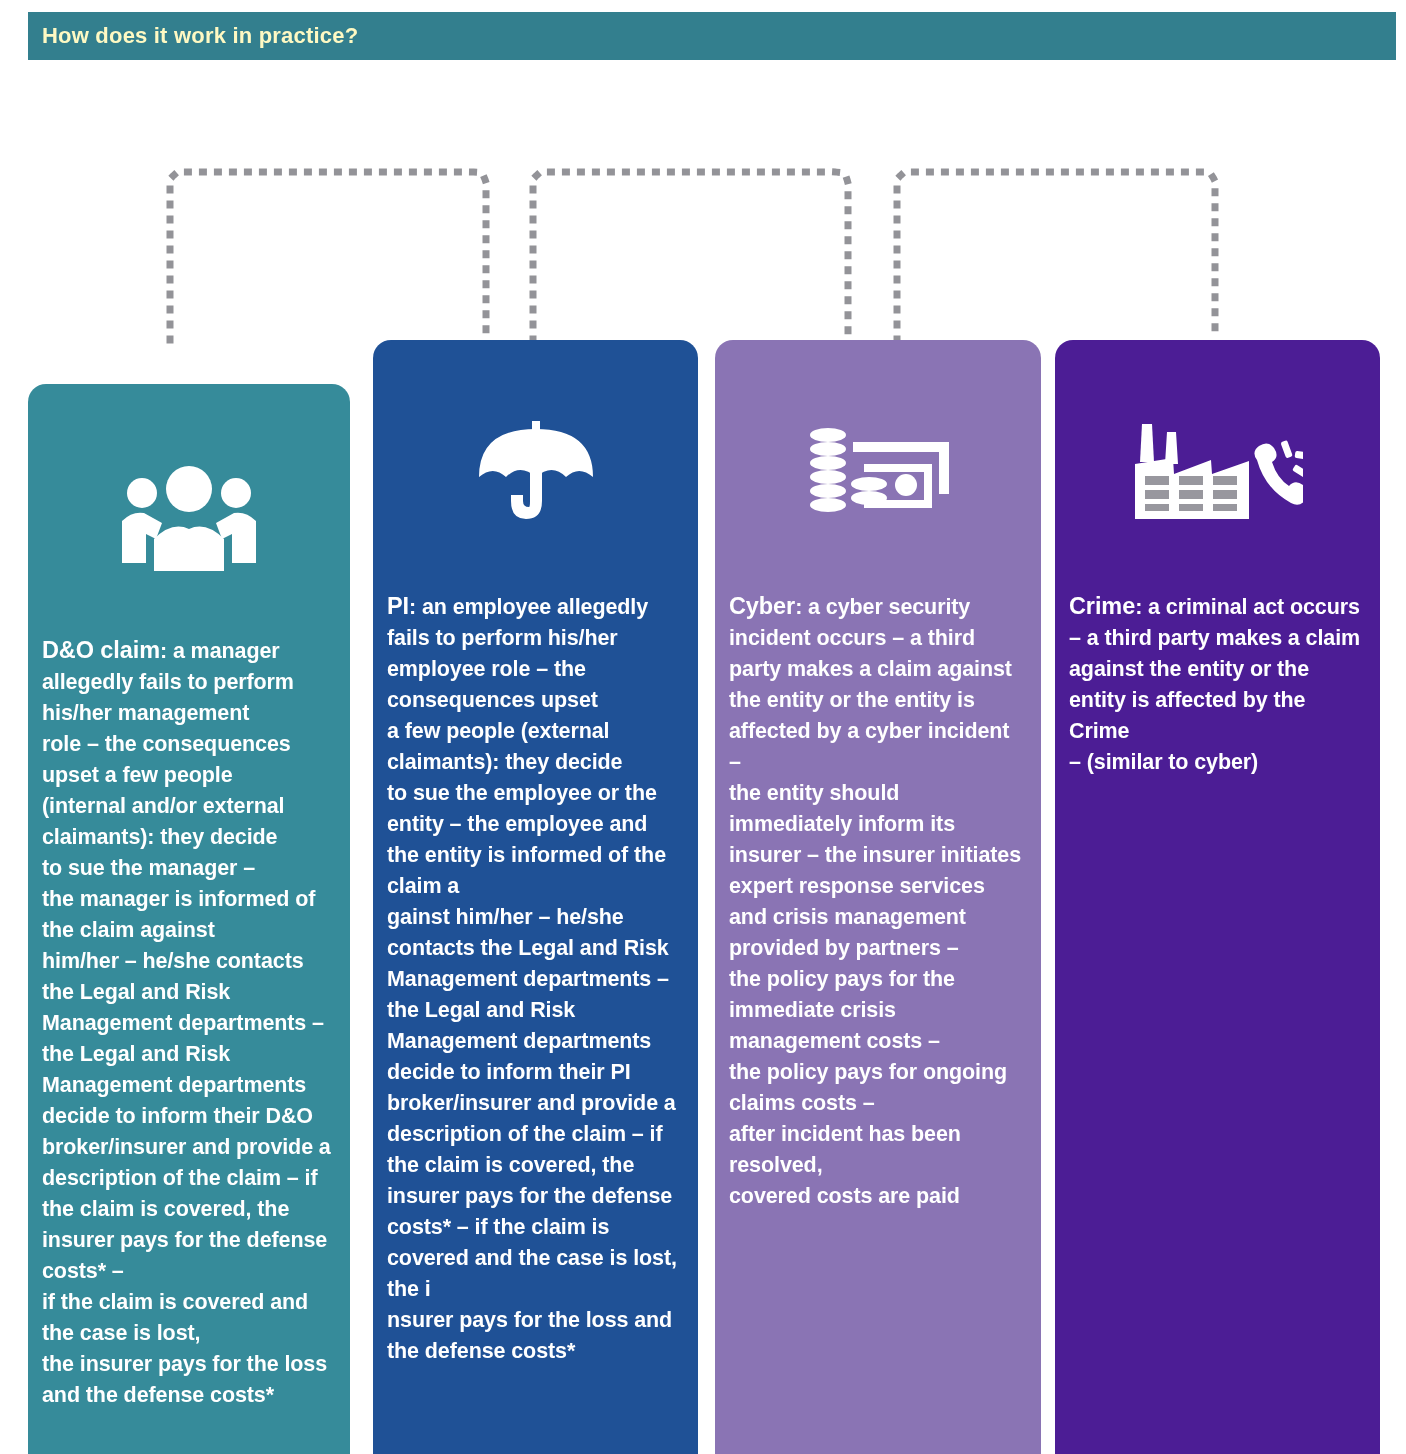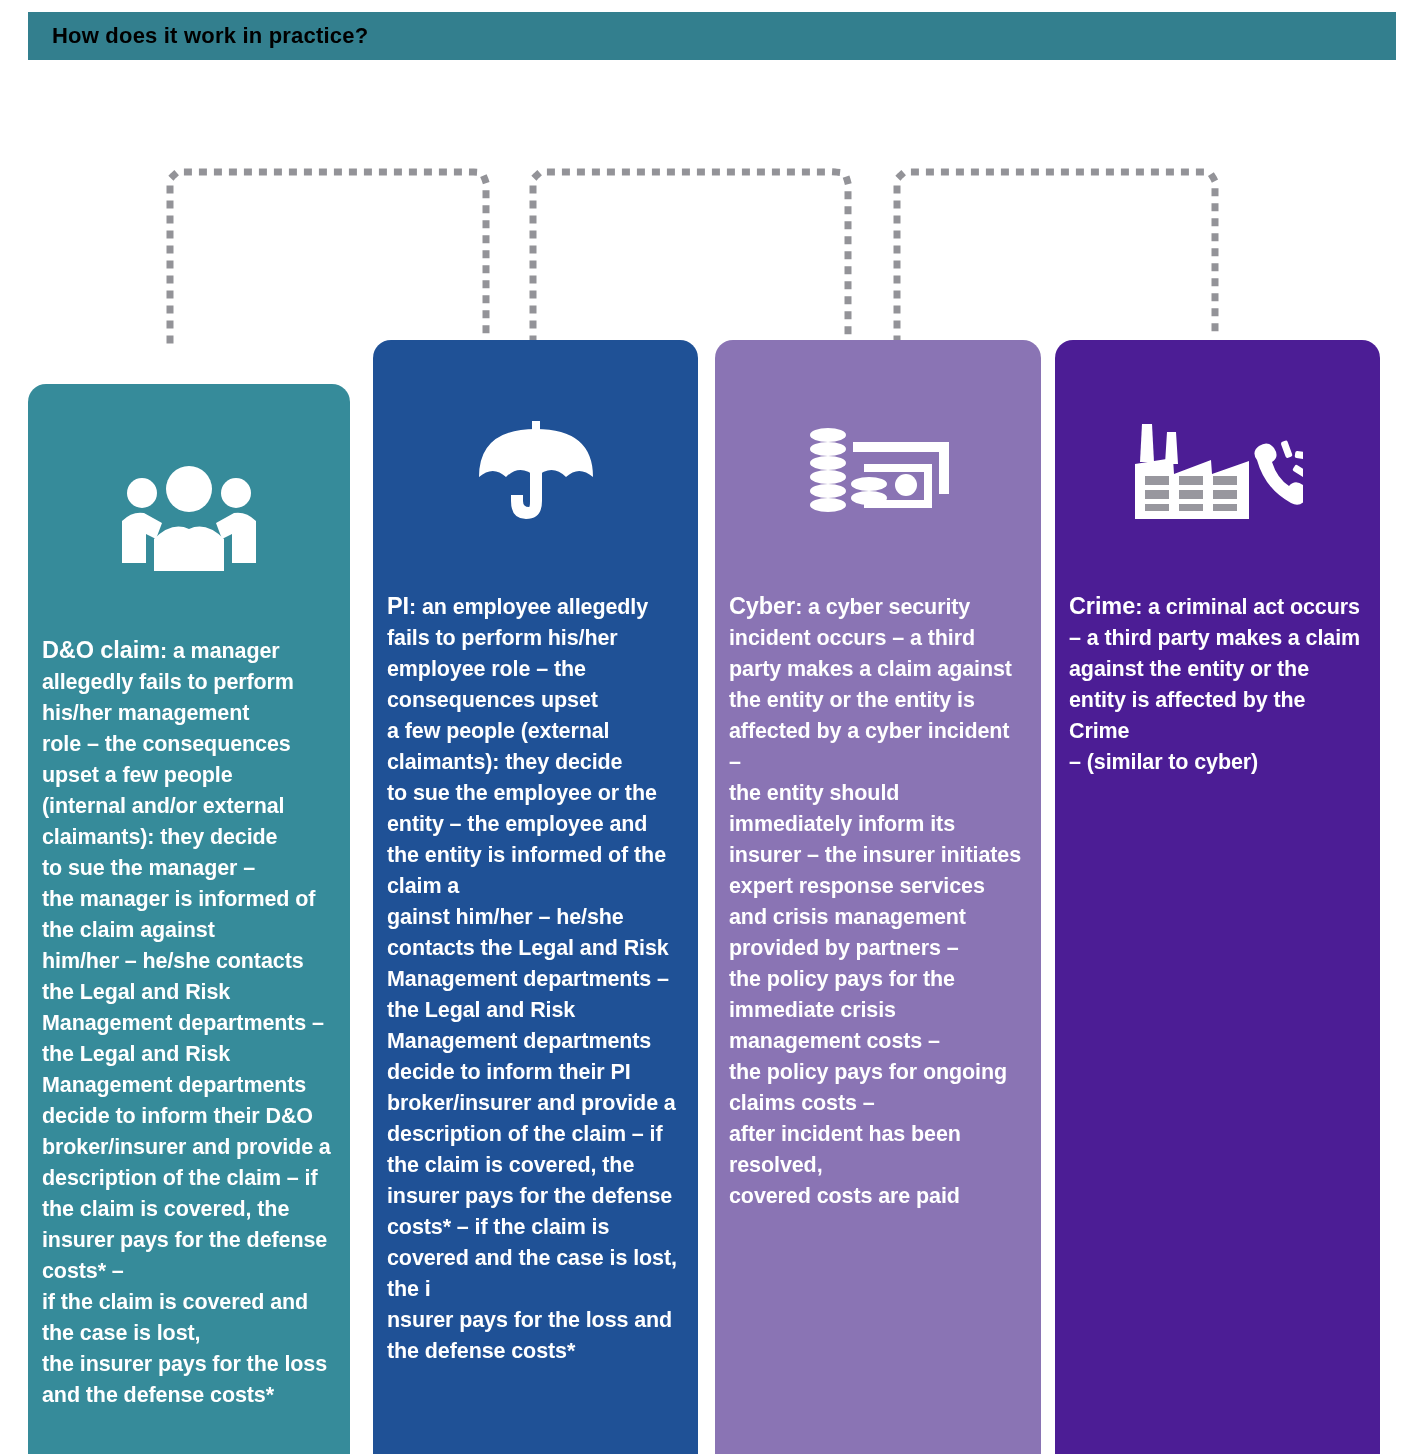--- a/index.html
+++ b/index.html
@@ -20,25 +20,25 @@
     position: absolute;
     left: 28px;
     top: 12px;
     width: 1368px;
     height: 48px;
     background: #337f8e;
     display: flex;
     align-items: center;
   }
   .header-title {
-    color: #000000;
+    color: #fef9c3;
     font-size: 22px;
     font-weight: bold;
     letter-spacing: 0.2px;
-    padding-left: 24px;
+    padding-left: 14px;
   }
 
   
   .connectors {
     position: absolute;
     left: 0;
     top: 0;
     width: 1406px;
     height: 400px;
     pointer-events: none;

